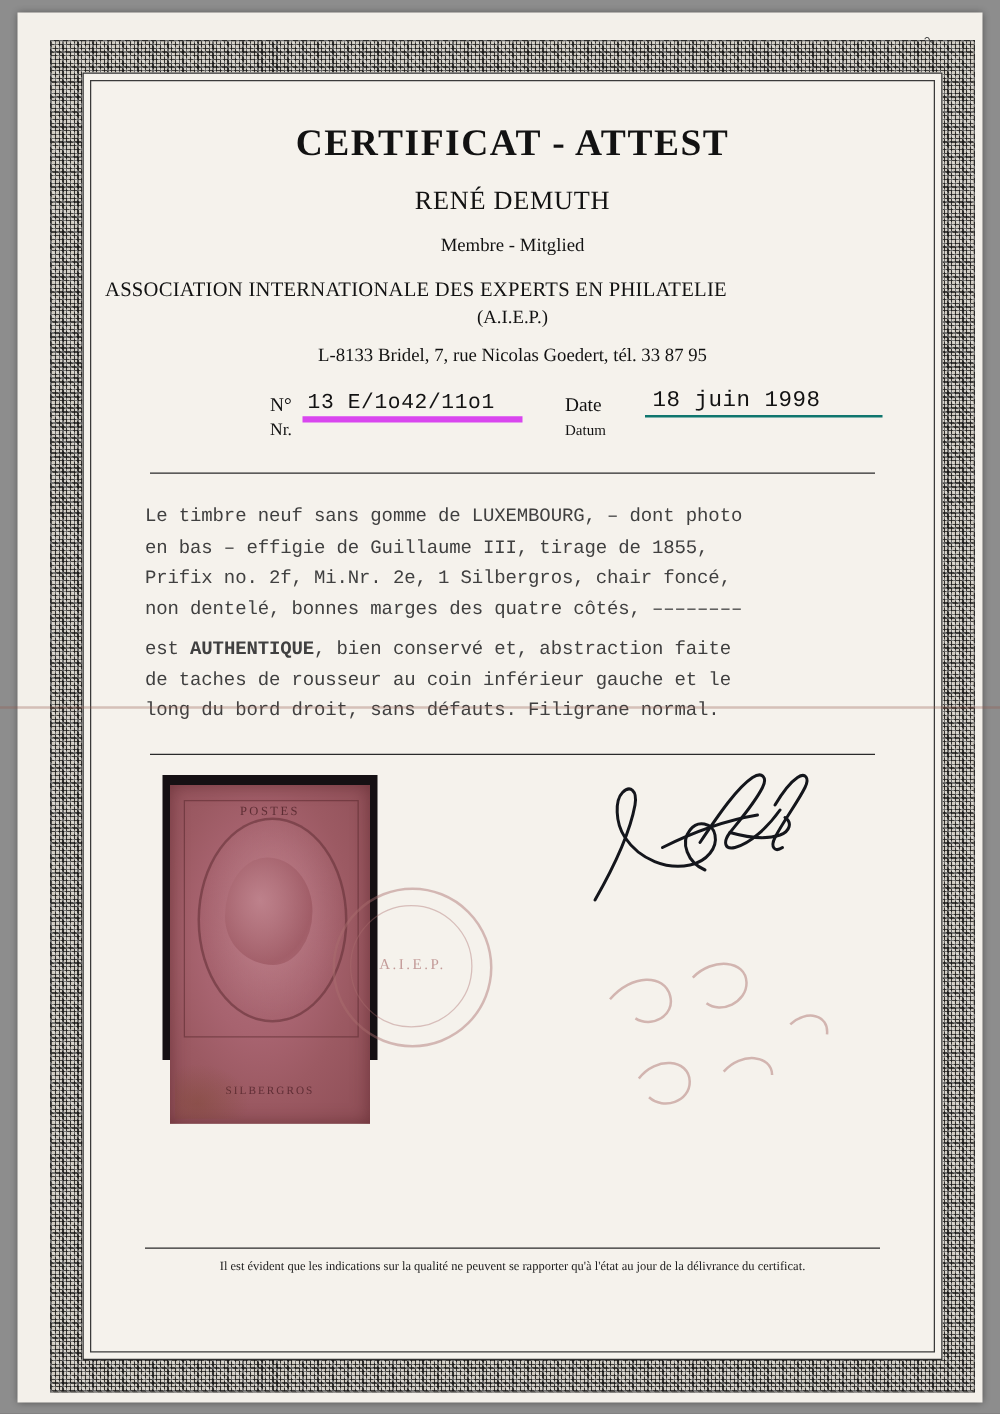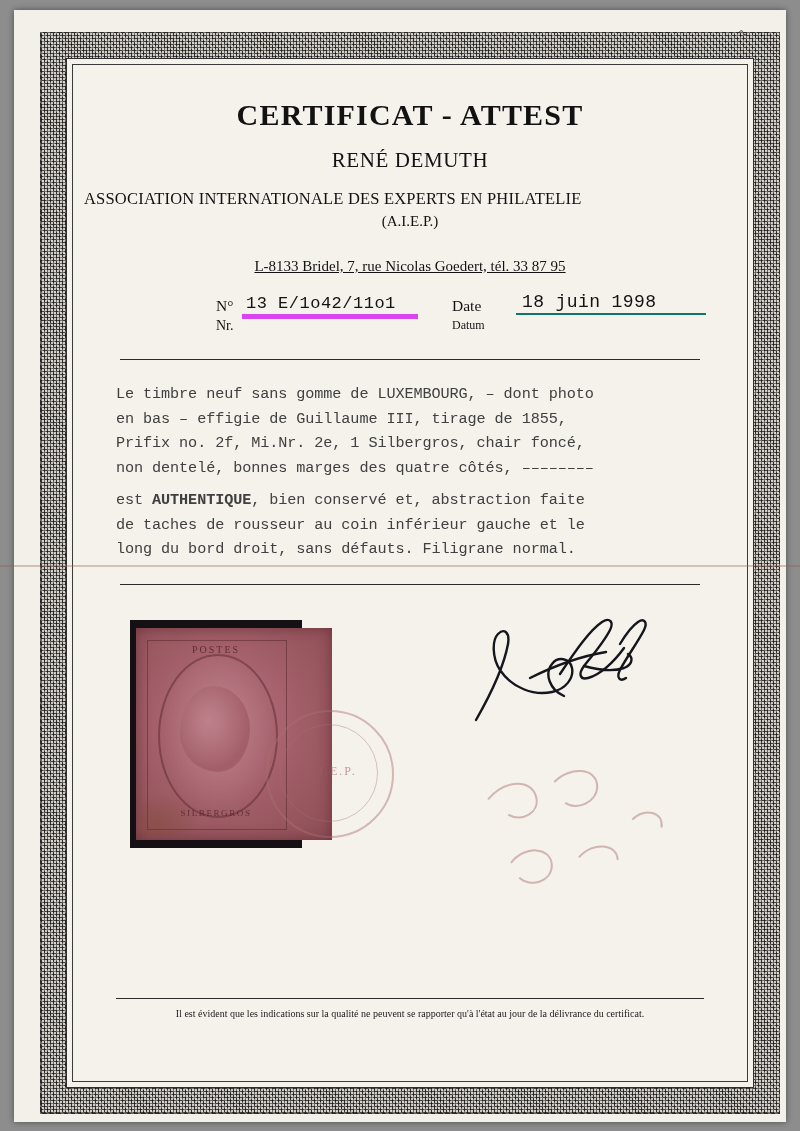--- a/index.html
+++ b/index.html
@@ -122,22 +122,21 @@
     letter-spacing: 0.2px;
   }
   .aiep {
     text-align: center;
     font-size: 15px;
     margin-top: 4px;
   }
   .address {
     text-align: center;
     font-size: 15px;
-    margin-top: 28px;
-    text-decoration: underline;
+    margin-top: 14px;
   }
 
   
   .numrow {
     position: relative;
     margin-top: 22px;
     height: 44px;
     font-size: 15px;
   }
   .lbl-no {
@@ -213,25 +212,24 @@
     left: 116px;
     top: 610px;
     width: 172px;
     height: 228px;
     background: #151013;
     padding: 0;
   }
   .stamp {
     position: absolute;
     left: 6px; top: 8px;
-    width: 160px; height: 212px;
+    width: 160px; height: 271px;
     background:
       radial-gradient(ellipse at 45% 45%, #b2707c 0%, #a7636f 38%, #9c5a63 60%, #8e4e56 100%);
     box-shadow: inset 0 0 14px rgba(80,30,35,0.55);
-    padding-left: 36px;
   }
   .stamp-inner {
     position: absolute;
     left: 11px; top: 12px;
     width: 138px; height: 188px;
     border: 1px solid rgba(90,40,45,0.55);
   }
   .stamp-oval {
     position: absolute;
     left: 22px; top: 26px;
@@ -356,20 +354,21 @@
     <div class="border-outer"></div>
     <div class="guilloche-wave"></div>
     <div class="guilloche-mask"></div>
     <div class="border-inner-white"></div>
     <div class="border-thin"></div>
 
     <div class="content">
 
       <div class="title">CERTIFICAT - ATTEST</div>
       <div class="expert-name">RENÉ DEMUTH</div>
+      <div class="membre">Membre - Mitglied</div>
       <div class="assoc">ASSOCIATION INTERNATIONALE DES EXPERTS EN PHILATELIE</div>
       <div class="aiep">(A.I.E.P.)</div>
       <div class="address">L-8133  Bridel, 7, rue Nicolas Goedert, tél. 33 87 95</div>
 
       <div class="numrow">
         <span class="lbl-no">N°</span>
         <span class="val-no">13 E/1o42/11o1</span>
         <span class="lbl-nr">Nr.</span>
         <span class="lbl-date">Date</span>
         <span class="val-date">18 juin 1998</span>

